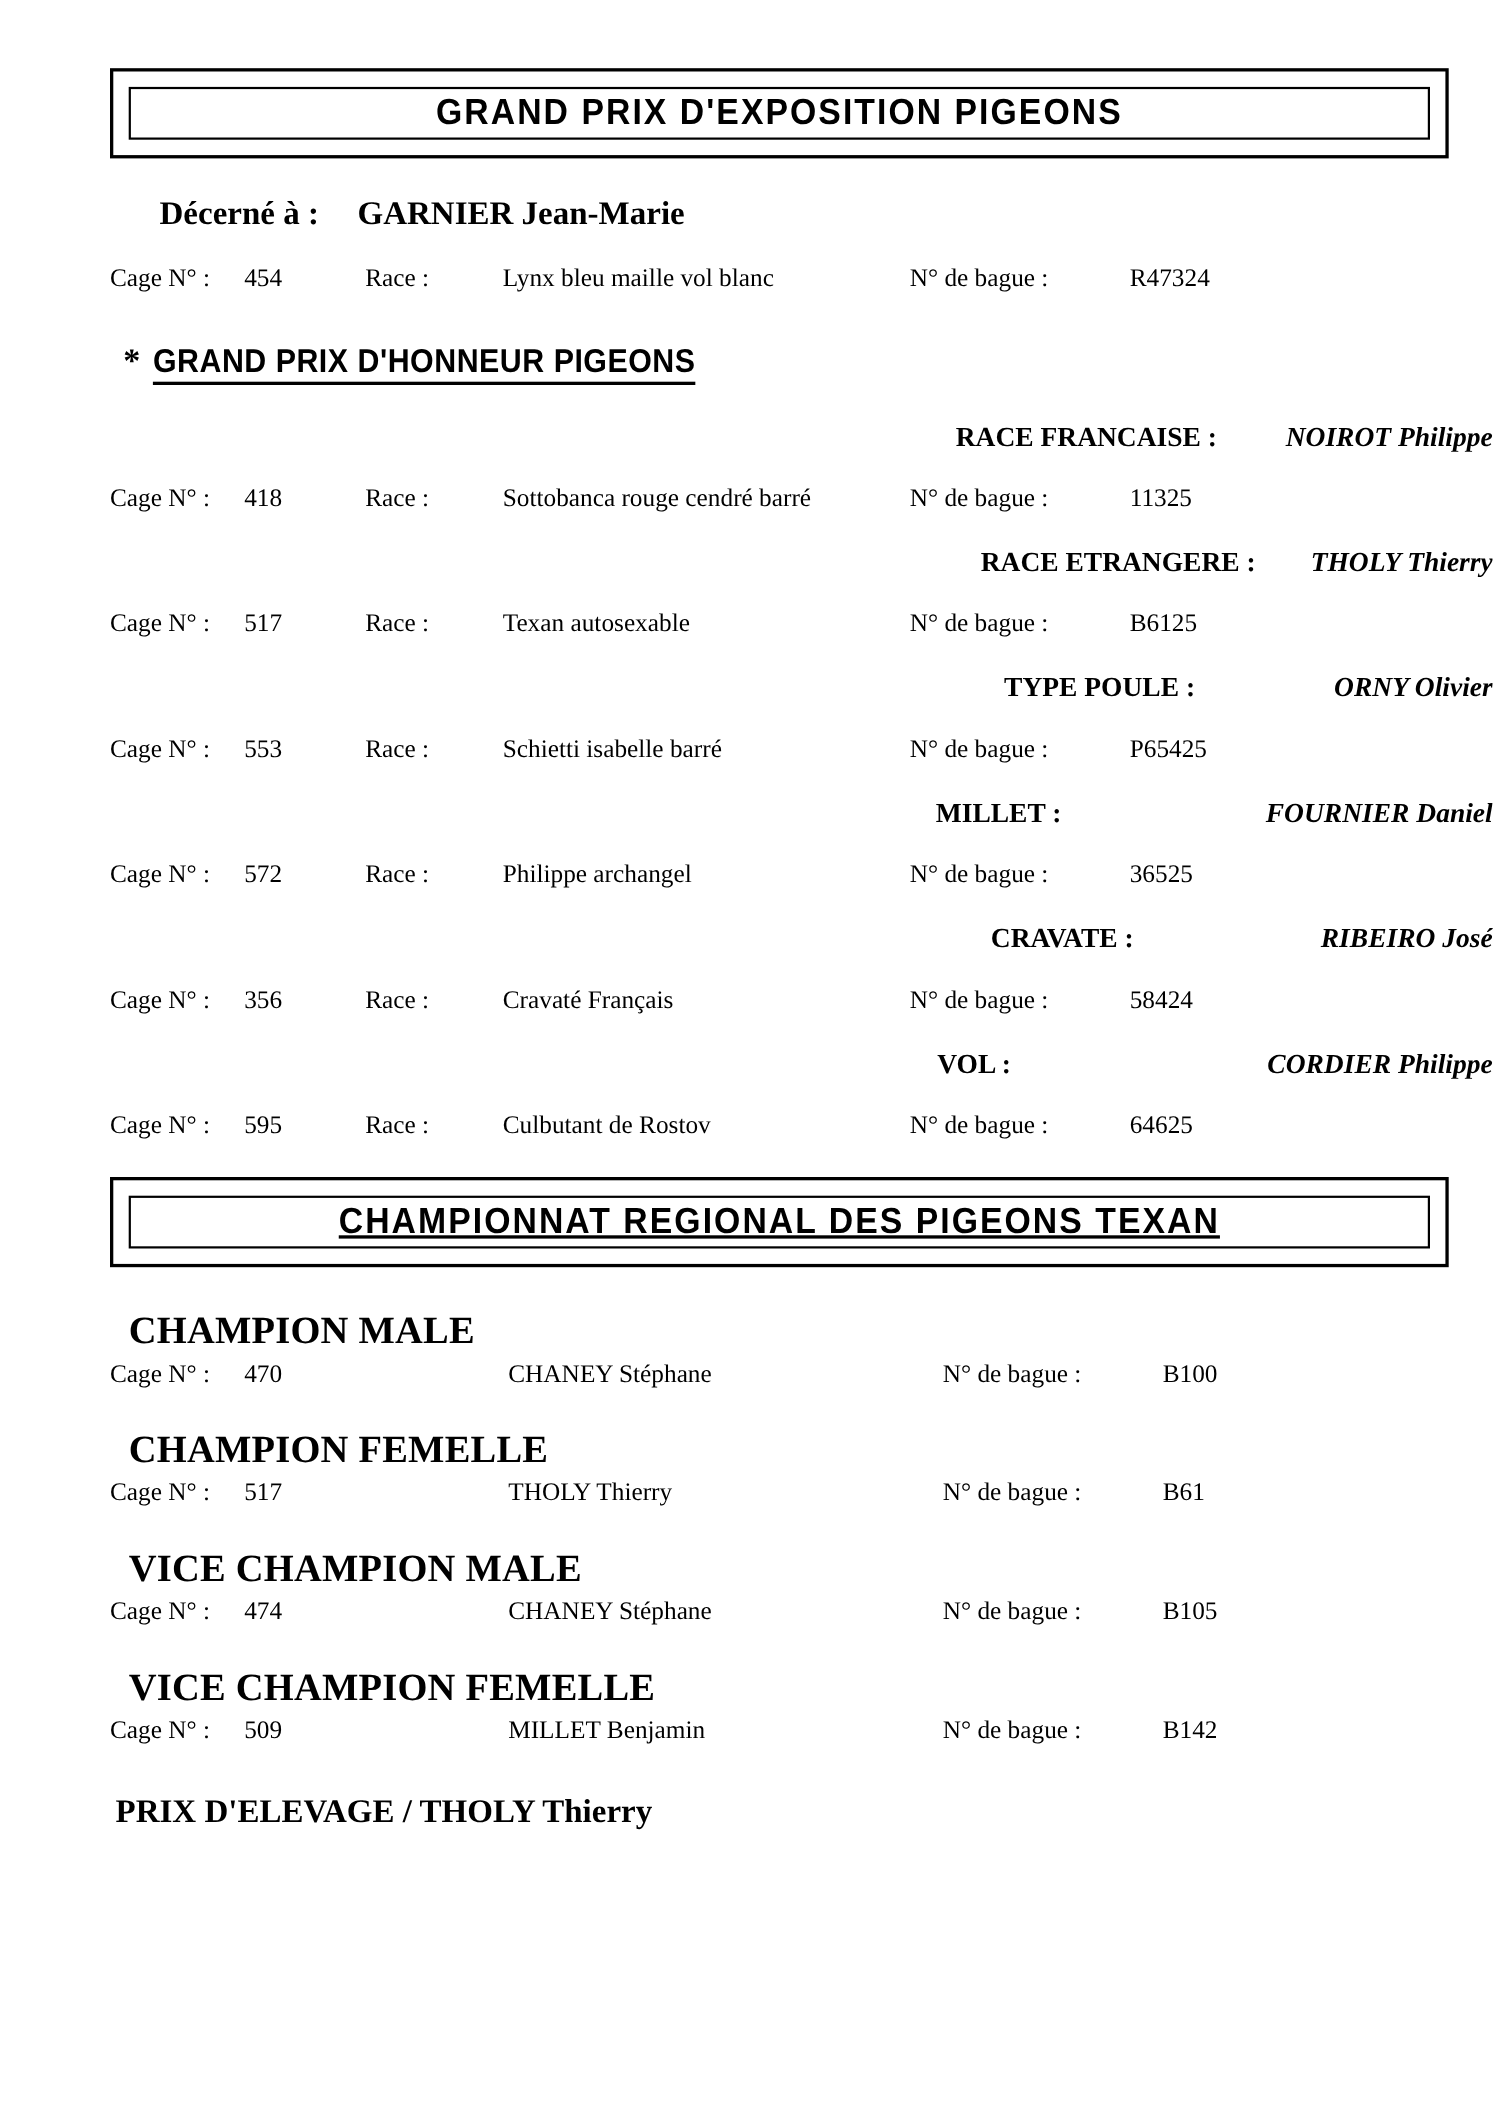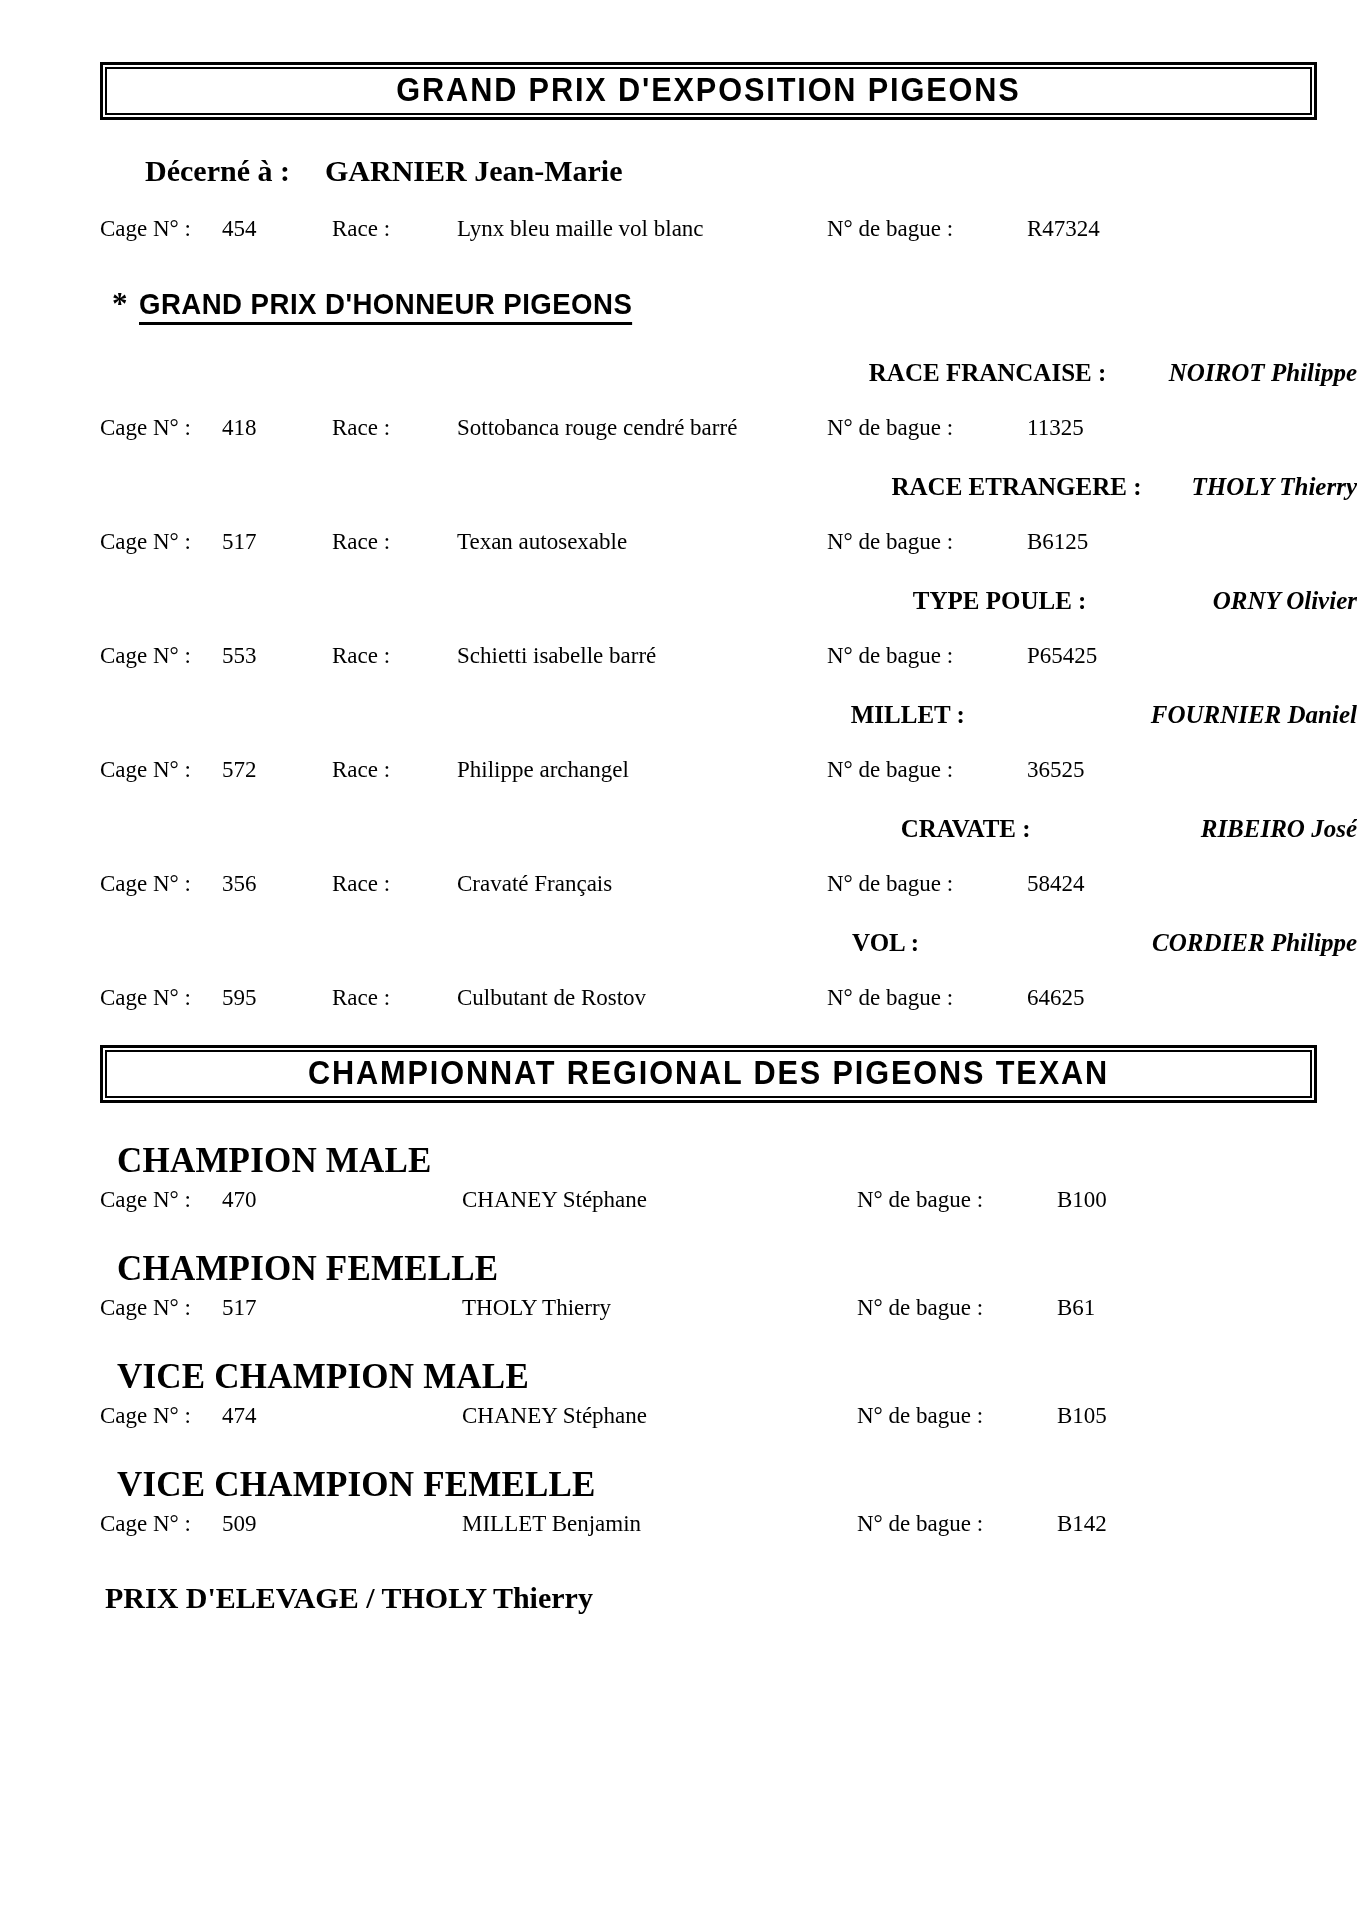--- a/index.html
+++ b/index.html
@@ -22,41 +22,42 @@
     height: 1920px;
     box-sizing: border-box;
     padding: 0;
     position: relative;
   }
 
   
   .banner {
     margin: 62px 40px 0 100px;
     border: 3px solid #000;
-    padding: 2px;
+    padding: 14px;
     background: #fff;
   }
   .banner-inner {
     border: 2px solid #000;
     padding: 4px 6px 7px 6px;
     text-align: center;
   }
   .banner-text {
     font-family: "Liberation Sans Narrow", "Liberation Sans", sans-serif;
     font-weight: 900;
     font-size: 33px;
     letter-spacing: 2.0px;
     line-height: 1.0;
     transform: scaleX(0.93);
     transform-origin: center;
     white-space: nowrap;
     display: block;
   }
   .banner2 {
     margin: 36px 40px 0 100px;
+    text-decoration: underline;
   }
 
   
   .awarded-row {
     margin: 34px 0 0 110px;
     display: flex;
     align-items: baseline;
     text-align: center;
   }
   .awarded-label {

